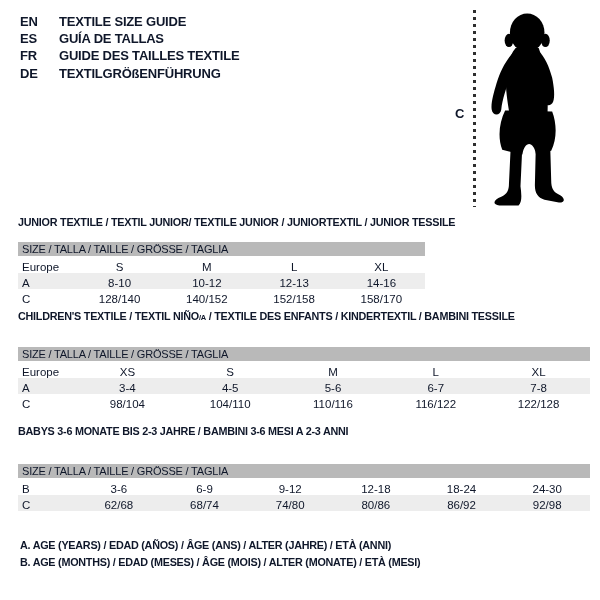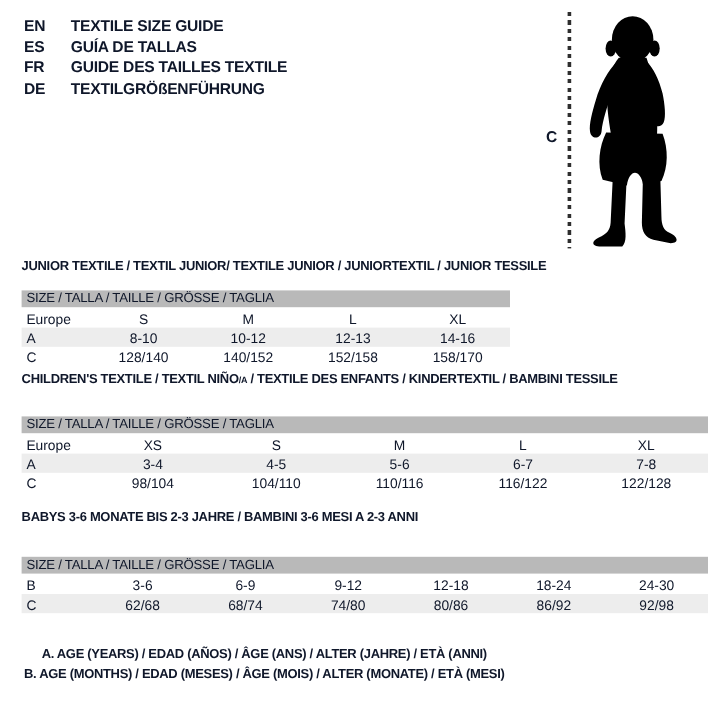--- a/index.html
+++ b/index.html
@@ -31,21 +31,21 @@
   .tbl2{top:347px;width:572px;}
   .tbl3{top:464px;width:572px;}
   .band{height:14px;background:#b9b9b9;display:flex;align-items:center;
     padding-left:4px;font-size:11px;letter-spacing:-0.2px;margin-bottom:1px;}
   .trow{display:flex;align-items:flex-end;height:16px;}
   .alt{background:#ededed;}
   .lbl{width:54px;padding-left:4px;}
   .cell{flex:1;text-align:center;}
   
   .footnotes{position:absolute;left:20px;top:537px;font-weight:700;font-size:10.8px;
-    line-height:17px;letter-spacing:-0.25px;white-space:nowrap;text-align:center;}
+    line-height:17px;letter-spacing:-0.25px;white-space:nowrap;}
 </style>
 </head>
 <body>
 
 <div class="canvas">
 
   <div class="lang-block">
     <div class="lang-row">
       <span class="lang-code">EN</span>
       <span class="lang-title">TEXTILE SIZE GUIDE</span>

